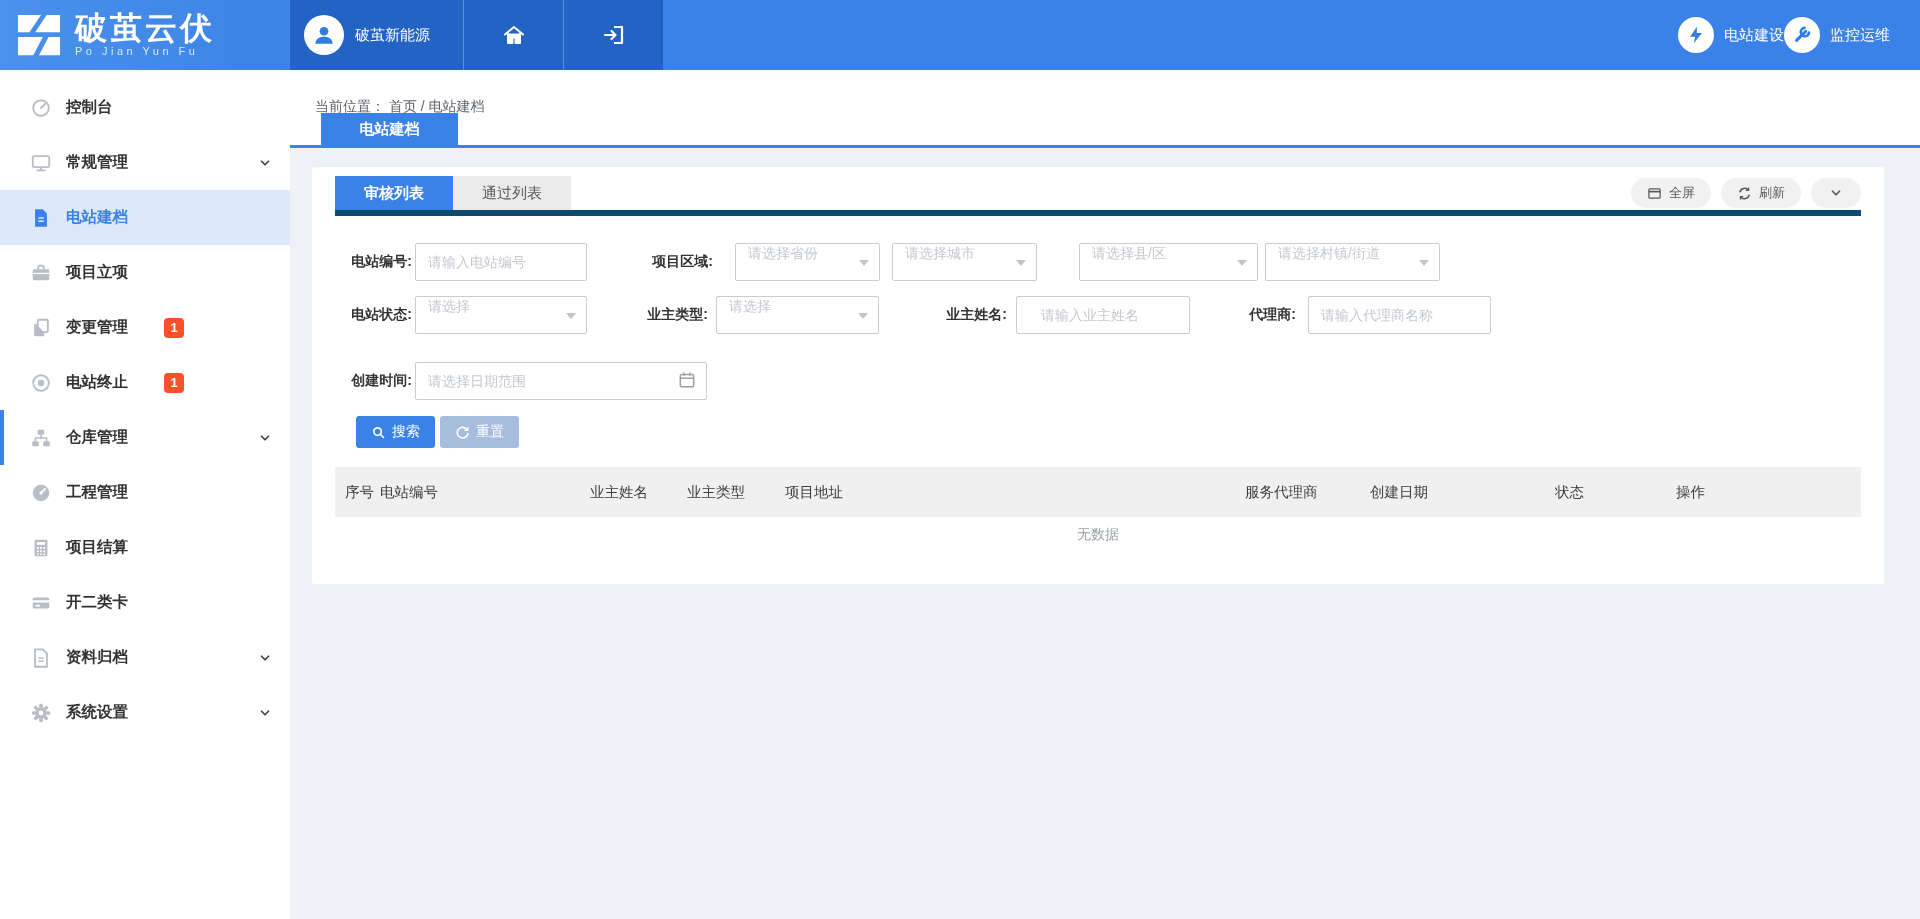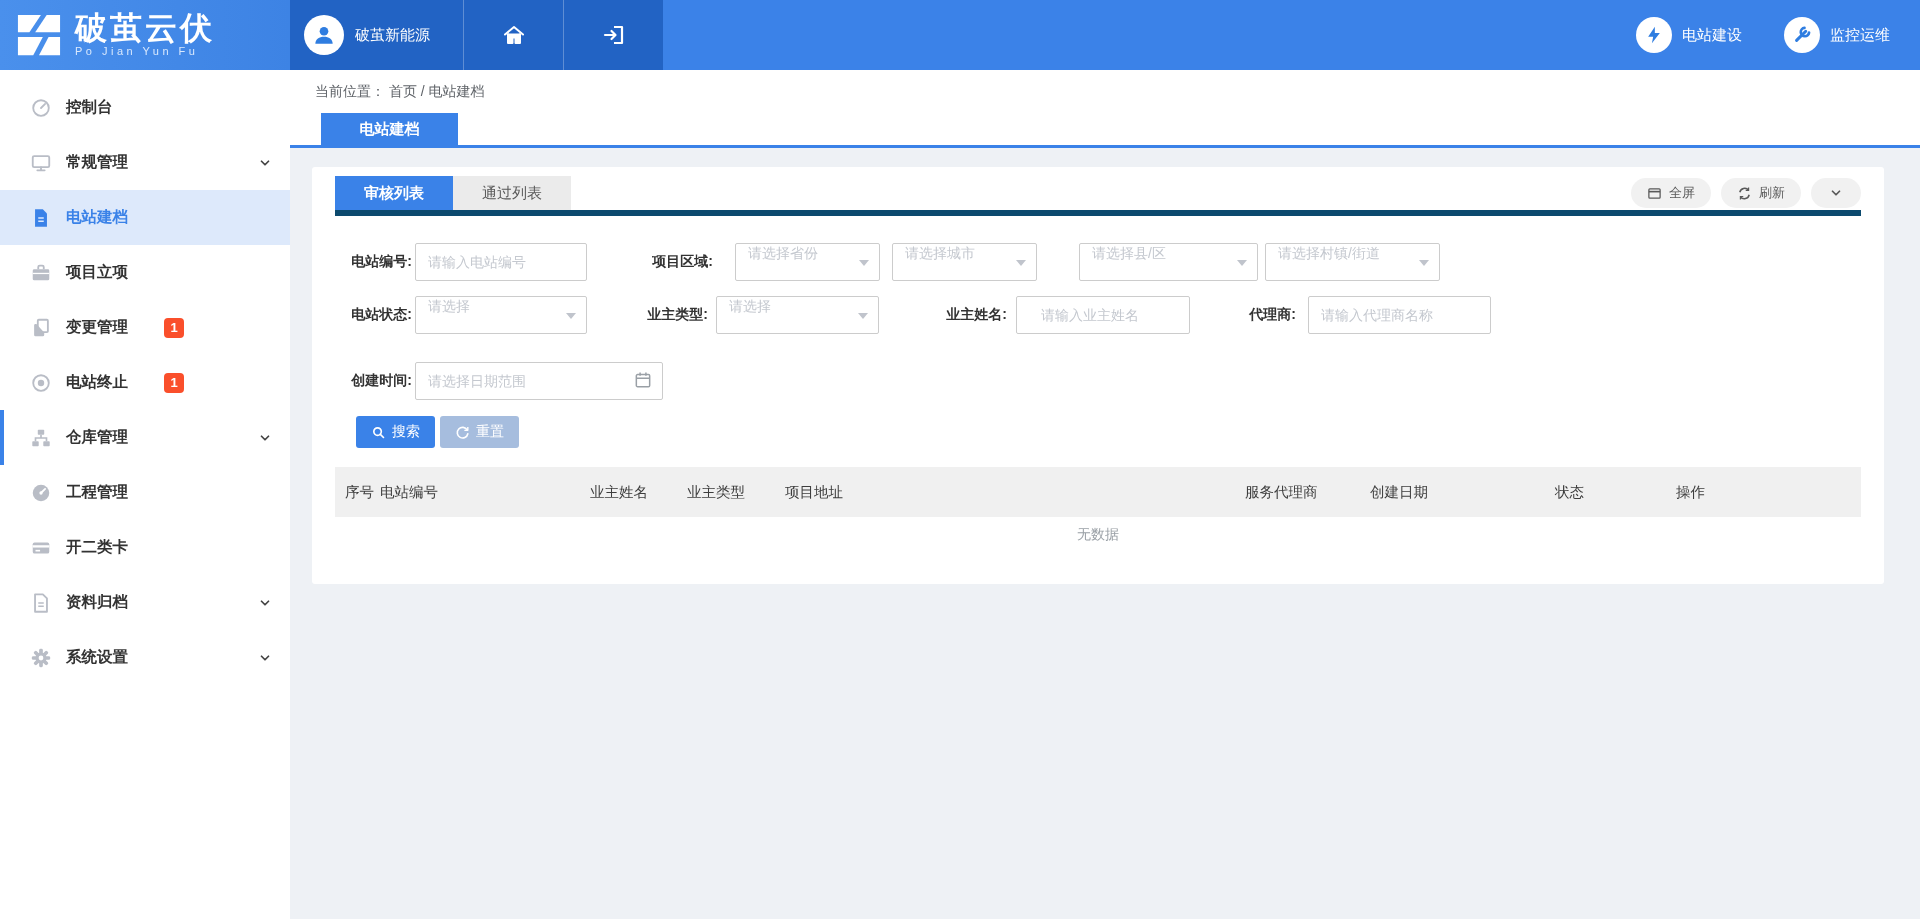--- a/index.html
+++ b/index.html
@@ -9,38 +9,38 @@
   
   .topbar { display:flex; height:70px; flex-shrink:0; }
   .logo-sec { width:290px; background:linear-gradient(90deg,#4a90ec,#3d83e4); display:flex; align-items:center; padding-left:16px; gap:13px; }
   .logo-text .cn { color:#fff; font-size:32px; font-weight:bold; letter-spacing:3px; line-height:30px; }
   .logo-text .en { color:#d8e8fd; font-size:11px; letter-spacing:3.5px; margin-top:2px; }
   .dark-sec { width:373px; background:#2263c4; display:flex; color:#fff; }
   .user-chip { flex:1; display:flex; align-items:center; gap:11px; padding-left:14px; cursor:pointer; }
   .avatar { width:40px; height:40px; border-radius:50%; background:#fff; display:flex; align-items:center; justify-content:center; flex-shrink:0; }
   .user-name { font-size:15px; }
   .nav-btn { width:100px; display:flex; align-items:center; justify-content:center; border-left:1px solid rgba(255,255,255,.28); cursor:pointer; }
-  .right-sec { flex:1; background:#3b82e8; display:flex; align-items:center; justify-content:flex-end; gap:42px; padding-right:30px; color:#fff; }
+  .right-sec { flex:1; background:#3b82e8; display:flex; align-items:center; justify-content:flex-end; padding-right:30px; color:#fff; }
   .mode-item { display:flex; align-items:center; gap:10px; font-size:15px; cursor:pointer; }
   .mode-circle { width:36px; height:36px; border-radius:50%; background:#fff; display:flex; align-items:center; justify-content:center; }
 
   
   .main { display:flex; flex:1; min-height:0; }
   .sidebar { width:290px; background:#fff; padding-top:10px; flex-shrink:0; }
   .side-item { height:55px; display:flex; align-items:center; padding:0 18px 0 30px; color:#333; font-size:15.5px; font-weight:600; cursor:pointer; }
   .side-item .s-icon { width:22px; height:22px; color:#b9bdc6; margin-right:14px; flex-shrink:0; display:flex; }
   .side-item.active { background:#dde9fb; color:#3a82e8; }
   .side-item.active .s-icon { color:#3a82e8; }
   .side-item.accent { box-shadow: inset 4px 0 0 0 #3a82e8; }
   .badge { width:20px; height:20px; border-radius:4px; background:#fa4f2b; color:#fff; font-size:13px; font-weight:bold; display:flex; align-items:center; justify-content:center; margin-left:36px; }
   .side-chev { margin-left:auto; color:#444; display:flex; }
 
   .content { flex:1; position:relative; min-width:0; }
   .page-head { background:#fff; height:78px; position:relative; border-bottom:3px solid #3a82e8; }
-  .breadcrumb { position:absolute; left:25px; top:13px; font-size:14px; color:#5f6368; }
+  .breadcrumb { position:absolute; left:25px; top:28px; font-size:14px; color:#5f6368; }
   .breadcrumb .bc-path { color:#5f6368; }
   .page-tab { position:absolute; left:31px; bottom:0; height:32px; min-width:137px; padding:0 34px; background:#3a82e8; color:#fff; font-size:15px; font-weight:bold; display:flex; align-items:center; justify-content:center; cursor:pointer; }
 
   
   .card { position:absolute; left:22px; top:97px; width:1572px; height:417px; background:#fff; border-radius:3px; }
   .tabs-bar { position:relative; margin:9px 23px 0; display:flex; border-bottom:6px solid #0c4a6e; }
   .tab { height:34px; width:118px; display:flex; align-items:center; justify-content:center; font-size:15px; cursor:pointer; }
   .tab.on { background:#3a82e8; color:#fff; font-weight:bold; }
   .tab.off { background:#ebebeb; color:#595959; }
   .toolbar { position:absolute; right:0; top:2px; display:flex; gap:10px; }
@@ -236,20 +236,40 @@
         <span class="s-icon">
           <svg width="22" height="22" viewBox="0 0 24 24">
             <circle cx="12" cy="12" r="9" fill="currentColor"></circle>
             <path d="M12 12 l4.5 -4.5" stroke="#ffffff" stroke-width="2" stroke-linecap="round"></path>
             <circle cx="12" cy="12" r="1.8" fill="#ffffff"></circle>
           </svg>
         </span>
         <span>工程管理</span>
       </div>
 
+      <div class="side-item">
+        <span class="s-icon">
+          <svg width="22" height="22" viewBox="0 0 24 24">
+            <rect x="5" y="3" width="14" height="18" rx="1.5" fill="currentColor"></rect>
+            <rect x="7.5" y="5.5" width="9" height="3" fill="#ffffff"></rect>
+            <g fill="#ffffff">
+              <rect x="7.5" y="11" width="2" height="2"></rect>
+                <rect x="11" y="11" width="2" height="2"></rect>
+                <rect x="14.5" y="11" width="2" height="2"></rect>
+              <rect x="7.5" y="14.5" width="2" height="2"></rect>
+                <rect x="11" y="14.5" width="2" height="2"></rect>
+                <rect x="14.5" y="14.5" width="2" height="2"></rect>
+              <rect x="7.5" y="18" width="2" height="1.5"></rect>
+                <rect x="11" y="18" width="2" height="1.5"></rect>
+                <rect x="14.5" y="18" width="2" height="1.5"></rect>
+            </g>
+          </svg>
+        </span>
+        <span>项目结算</span>
+      </div>
 
       <div class="side-item">
         <span class="s-icon">
           <svg width="22" height="22" viewBox="0 0 24 24">
             <rect x="3" y="6" width="18" height="12" rx="2" fill="currentColor"></rect>
             <rect x="3" y="9" width="18" height="2.5" fill="#ffffff"></rect>
             <rect x="6" y="14" width="5" height="1.8" fill="#ffffff"></rect>
           </svg>
         </span>
         <span>开二类卡</span>
@@ -384,21 +404,21 @@
             <input class="txt" style="width: 174px; margin-left: 9px; padding-left: 24px;" placeholder="请输入业主姓名">
           </div>
           <div class="fg" style="left:902px; top:80px;">
             <label class="fl w59">代理商:</label>
             <input class="txt" style="width: 183px; margin-left: 12px;" placeholder="请输入代理商名称">
           </div>
 
           <div class="fg" style="left:0; top:146px;">
             <label class="fl w77">创建时间:</label>
             <span class="date-wrap">
-              <input class="txt" style="width: 248px; padding-right: 24px;" placeholder="请选择日期范围">
+              <input class="txt" style="width: 292px; padding-right: 24px;" placeholder="请选择日期范围">
               <span class="cal">
                 <svg width="20" height="20" viewBox="0 0 24 24" fill="none" stroke="#9aa0a6" stroke-width="1.8">
                   <rect x="4" y="5.5" width="16" height="14.5" rx="1.5"></rect>
                   <path d="M8.5 3 v4 M15.5 3 v4 M4 10 h16"></path>
                 </svg>
               </span>
             </span>
           </div>
 
           <button class="btn btn-search">

